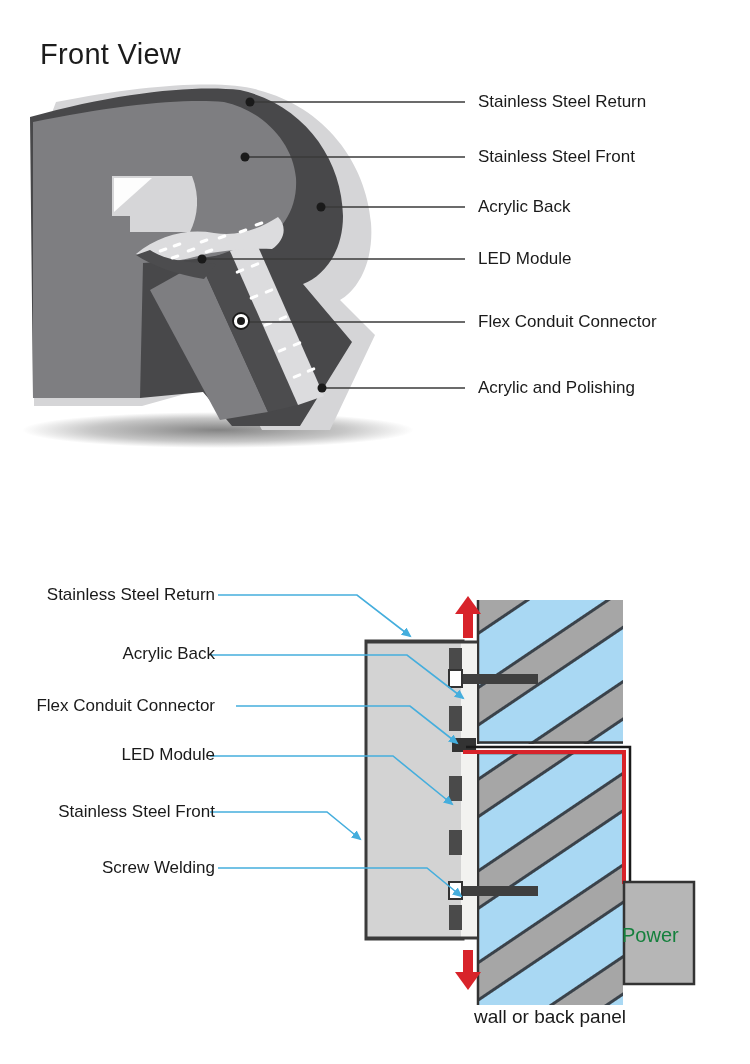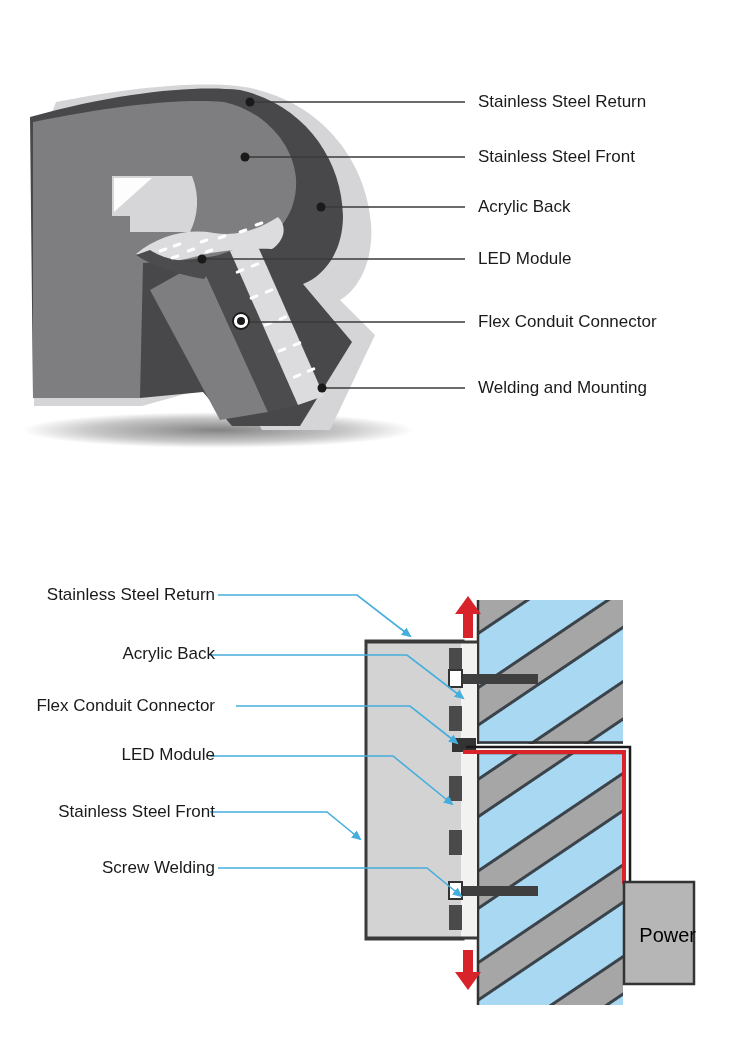--- a/index.html
+++ b/index.html
@@ -2,21 +2,21 @@
 <html><head>
 <meta charset="utf-8">
 <style>
   html,body{margin:0;padding:0;background:#ffffff;}
   #stage{position:relative;width:750px;height:1064px;background:#ffffff;overflow:hidden;
          font-family:"Liberation Sans","DejaVu Sans",sans-serif;}
   #diagram-svg{position:absolute;left:0;top:0;z-index:1;}
   .title{position:absolute;z-index:3;font-size:29px;color:#1c1c1c;letter-spacing:.3px;}
   .fv-label{position:absolute;left:478px;z-index:3;font-size:17px;color:#1a1a1a;line-height:22px;white-space:nowrap;}
   .sv-label{position:absolute;right:535px;z-index:3;font-size:17px;color:#1a1a1a;line-height:22px;white-space:nowrap;text-align:right;}
-  .power-label{position:absolute;left:622px;top:924px;width:74px;z-index:3;font-size:20px;color:#000000;text-align:right;}
+  .power-label{position:absolute;left:622px;top:924px;width:74px;z-index:3;font-size:20px;color:#15803d;text-align:left;}
   .wall-label{position:absolute;left:458px;top:1006px;width:184px;z-index:3;font-size:19px;color:#1a1a1a;text-align:center;white-space:nowrap;}
   .watermark{position:absolute;left:298px;top:998px;z-index:2;font-size:46px;letter-spacing:1px;
              color:rgba(244,244,244,0.92);text-shadow:0 0 1px #b9b9b9,0 0 1px #c6c6c6;white-space:nowrap;}
 </style>
 </head>
 <body>
 
 <div id="stage">
 
   <svg id="diagram-svg" width="750" height="1064" viewBox="0 0 750 1064">
@@ -164,29 +164,31 @@
         <path d="M 210,655 H 407 L 463,698" marker-end="url(#arrowCyan)"></path>
         <path d="M 236,706 H 410 L 457,743" marker-end="url(#arrowCyan)"></path>
         <path d="M 210,756 H 393 L 452,804" marker-end="url(#arrowCyan)"></path>
         <path d="M 210,812 H 327 L 360,839" marker-end="url(#arrowCyan)"></path>
         <path d="M 218,868 H 427 L 461,896" marker-end="url(#arrowCyan)"></path>
       </g>
     </g>
   </svg>
 
 
+  <div class="title" style="left:40px;top:38px;">Front View</div>
 
   <div class="fv-label" style="top:91px;">Stainless Steel Return</div>
   <div class="fv-label" style="top:146px;">Stainless Steel Front</div>
   <div class="fv-label" style="top:196px;">Acrylic Back</div>
   <div class="fv-label" style="top:248px;">LED Module</div>
   <div class="fv-label" style="top:311px;">Flex Conduit Connector</div>
-  <div class="fv-label" style="top:377px;">Welding and Mounting</div>
+  <div class="fv-label" style="top:377px;">Acrylic and Polishing</div>
 
   <div class="sv-label" style="top:584px;">Stainless Steel Return</div>
   <div class="sv-label" style="top:643px;">Acrylic Back</div>
   <div class="sv-label" style="top:695px;">Flex Conduit Connector</div>
   <div class="sv-label" style="top:744px;">LED Module</div>
   <div class="sv-label" style="top:801px;">Stainless Steel Front</div>
   <div class="sv-label" style="top:857px;">Screw Welding</div>
 
   <div class="power-label">Power</div>
+  <div class="wall-label">wall or back panel</div>
 </div>
 
 </body></html>

